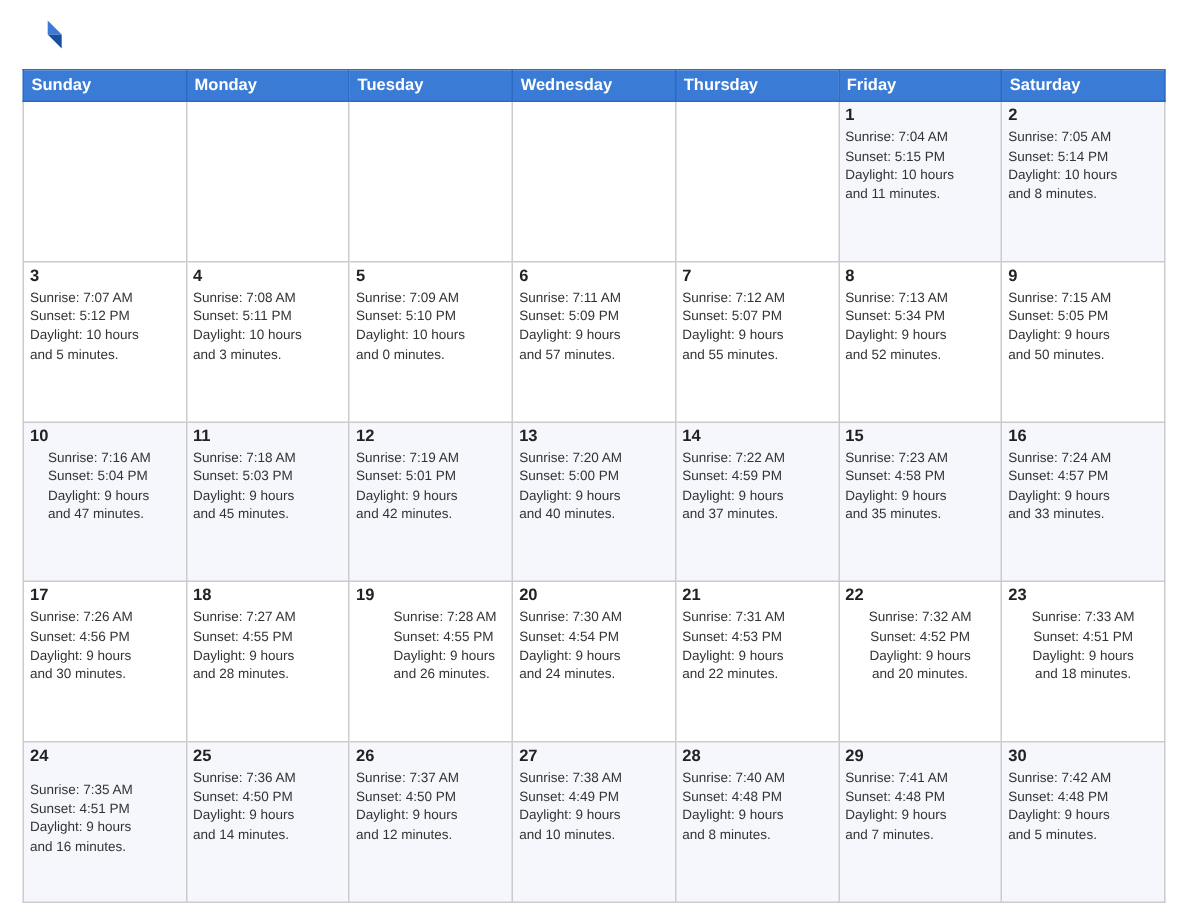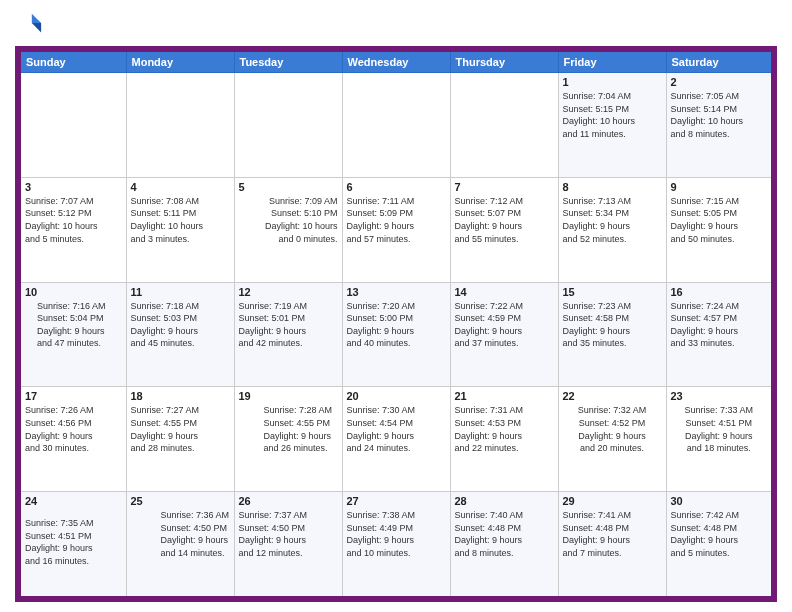--- a/index.html
+++ b/index.html
@@ -46,21 +46,21 @@
       font-size: 28px;
       color: #333;
       font-weight: normal;
     }
     .subtitle {
       font-size: 13px;
       color: #555;
     }
     .calendar {
       flex: 1;
-      border: 6px solid #701a75;
+      border: 1px solid #701a75;
       border-collapse: collapse;
       width: 100%;
       table-layout: fixed;
     }
     .calendar thead tr th {
       background: #3a7bd5;
       color: #fff;
       font-size: 11px;
       font-weight: bold;
       padding: 4px 5px;
@@ -162,21 +162,21 @@
           </td>
           <td>
             <span class="day-number">4</span>
             <div class="day-info" style="white-space: pre-line;">Sunrise: 7:08 AM
 Sunset: 5:11 PM
 Daylight: 10 hours
 and 3 minutes.</div>
           </td>
           <td>
             <span class="day-number">5</span>
-            <div class="day-info" style="white-space: pre-line; text-align: right;">Sunrise: 7:09 AM
+            <div class="day-info" style="white-space: pre-line;">Sunrise: 7:09 AM
 Sunset: 5:10 PM
 Daylight: 10 hours
 and 0 minutes.</div>
           </td>
           <td>
             <span class="day-number">6</span>
             <div class="day-info" style="white-space: pre-line;">Sunrise: 7:11 AM
 Sunset: 5:09 PM
 Daylight: 9 hours
 and 57 minutes.</div>
@@ -308,21 +308,21 @@
         <tr>
           <td>
             <span class="day-number">24</span>
             <div class="day-info" style="white-space: pre-line; margin-top: 10px;">Sunrise: 7:35 AM
 Sunset: 4:51 PM
 Daylight: 9 hours
 and 16 minutes.</div>
           </td>
           <td>
             <span class="day-number">25</span>
-            <div class="day-info" style="white-space: pre-line; margin-left: 30px;">Sunrise: 7:36 AM
+            <div class="day-info" style="white-space: pre-line;">Sunrise: 7:36 AM
 Sunset: 4:50 PM
 Daylight: 9 hours
 and 14 minutes.</div>
           </td>
           <td>
             <span class="day-number">26</span>
             <div class="day-info" style="white-space: pre-line;">Sunrise: 7:37 AM
 Sunset: 4:50 PM
 Daylight: 9 hours
 and 12 minutes.</div>

